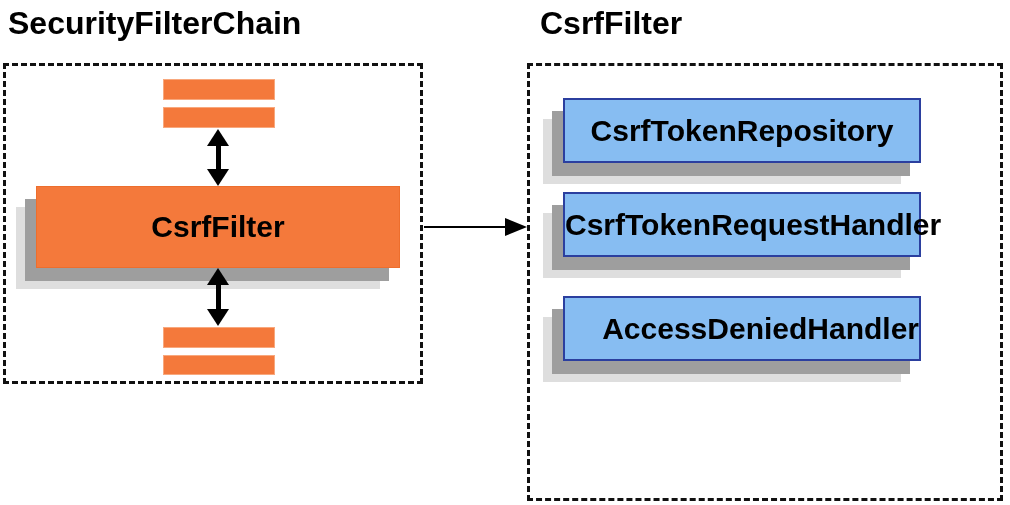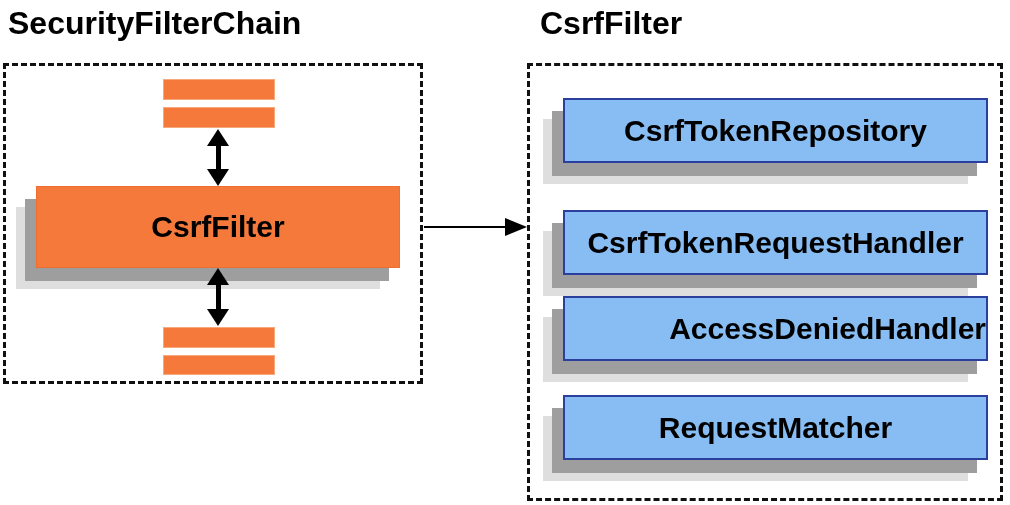--- a/index.html
+++ b/index.html
@@ -50,21 +50,21 @@
     line-height: 80px;
     font-size: 30px;
     font-weight: bold;
     color: #000000;
   }
 
   
   .blue-box {
     position: absolute;
     left: 33px;
-    width: 425px; height: 65px;
+    width: 358px; height: 65px;
     background: #87BDF2;
     border: 2px solid #2B3F9F;
     box-shadow: -11px 13px 0 0 #9E9E9E, -20px 21px 0 0 #DEDEDE;
     text-align: center;
     line-height: 61px;
     font-size: 30px;
     font-weight: bold;
     color: #000000;
     white-space: nowrap;
   }
@@ -138,20 +138,19 @@
 
   <div class="harrow">
     <span class="shaft"></span>
     <span class="head-right"></span>
   </div>
 
   <div class="dashed-box right-box">
 
     <div class="blue-box" style="top:32px;">CsrfTokenRepository</div>
 
-    <div class="blue-box" style="top:144px;">CsrfTokenRequestHandler</div>
+    <div class="blue-box" style="top:126px;">CsrfTokenRequestHandler</div>
 
     <div class="blue-box" style="top:230px;text-align:right;">AccessDeniedHandler</div>
 
-    <div class="blue-box" style="top:329px;">RequestMatcher</div>
   </div>
 
 </div>
 
 </body></html>

